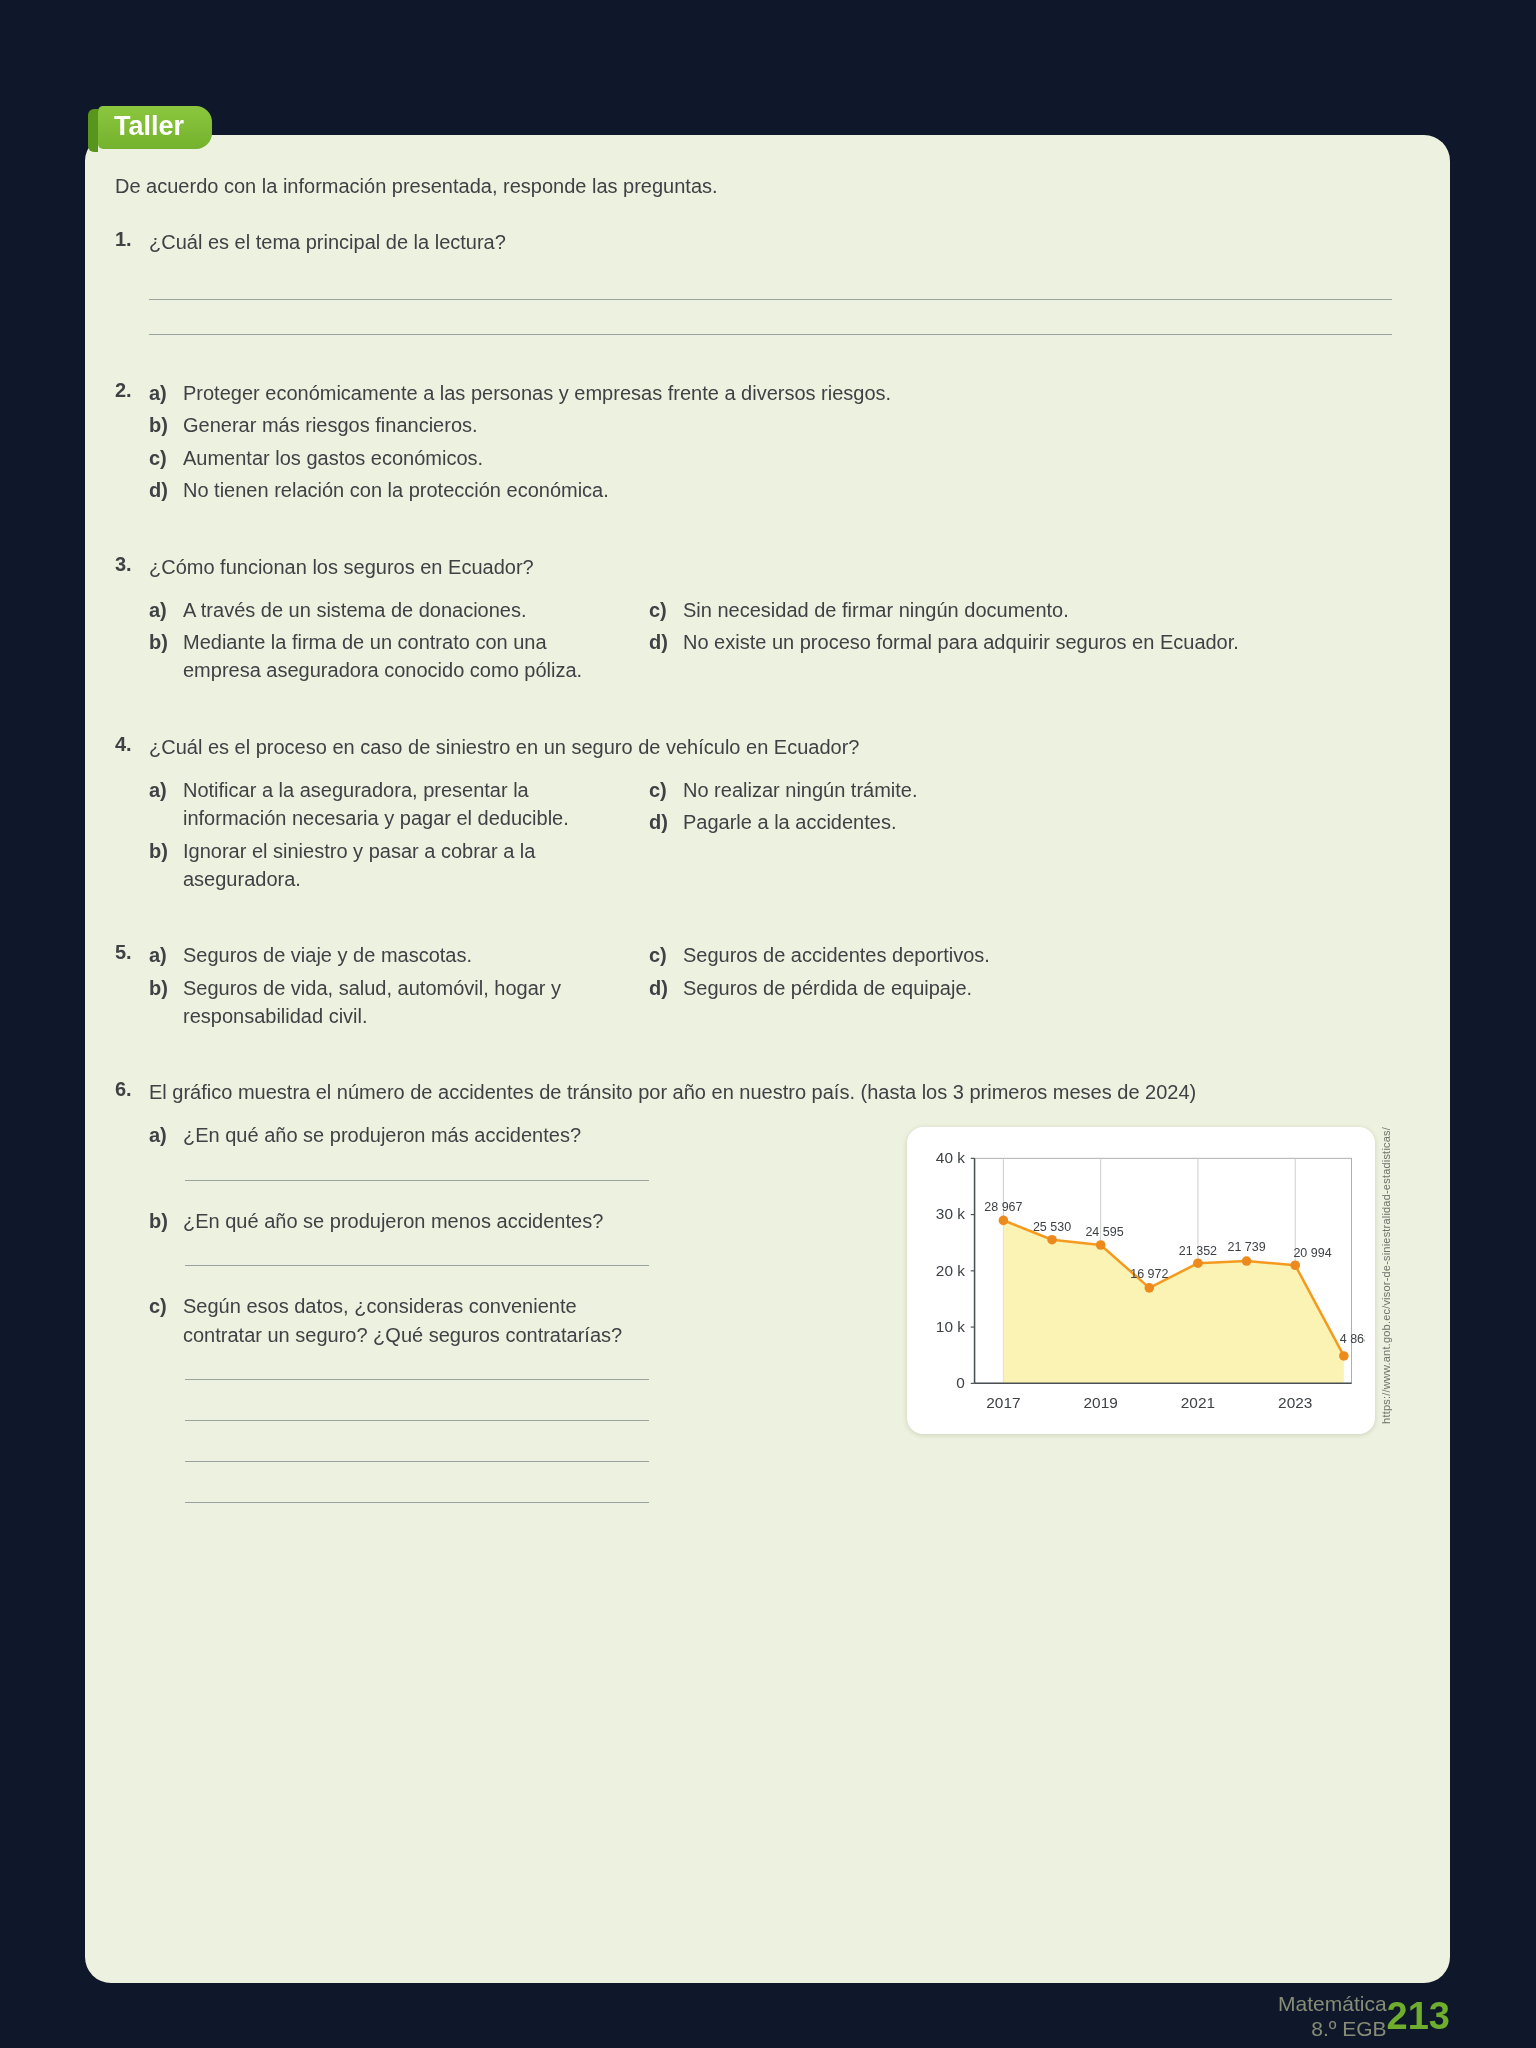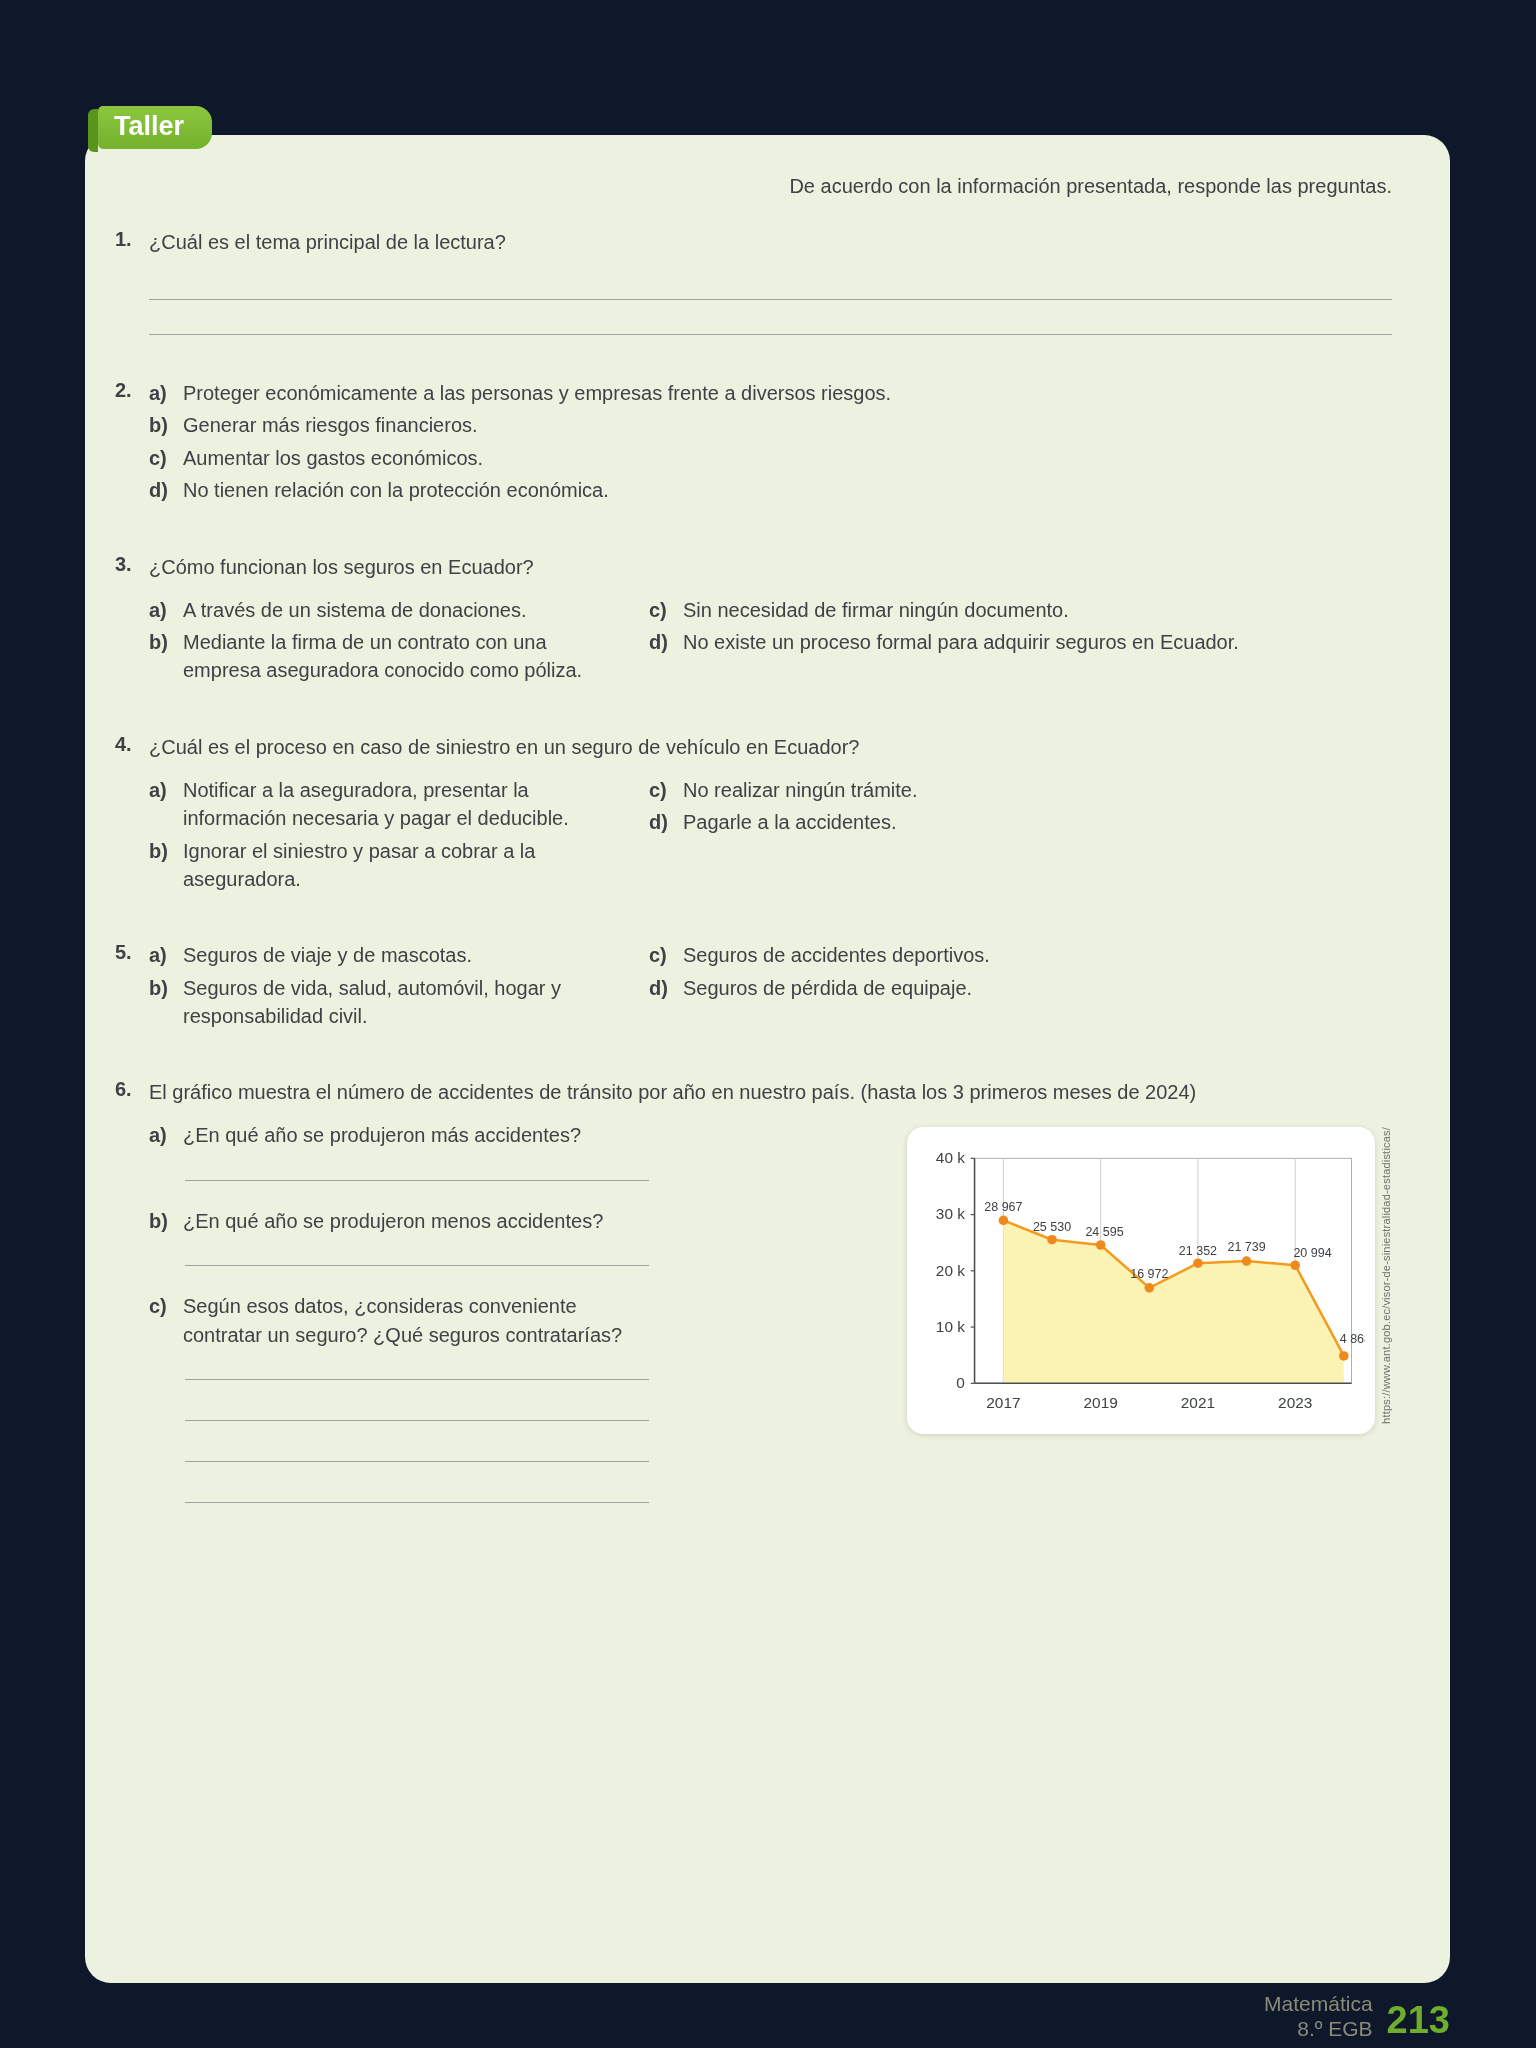--- a/index.html
+++ b/index.html
@@ -16,21 +16,21 @@
     position: absolute; left: 98px; top: 106px; z-index: 3;
     background: linear-gradient(#8cc63f, #74b22d);
     color: #ffffff; font-weight: bold; font-size: 27px;
     padding: 5px 28px 7px 16px; border-radius: 5px 16px 16px 5px;
   }
   .tab::before {
     content: ""; position: absolute; left: -10px; top: 3px; width: 10px; height: 100%;
     background: #57951d; border-radius: 6px 0 0 6px;
   }
 
-  .intro { font-size: 20px; margin: 0 0 30px 0; text-align: right; }
+  .intro { font-size: 20px; margin: 0 0 30px 0; }
 
   .question { display: flex; margin-bottom: 44px; }
   .qnum { width: 34px; flex: none; font-weight: bold; font-size: 20px; }
   .qbody { flex: 1; min-width: 0; font-size: 20px; }
   .qtext { margin: 0 0 14px 0; line-height: 1.45; }
   .qprompt { margin: 6px 0 16px 0; }
 
   .opt { display: flex; margin-bottom: 4px; line-height: 1.42; }
   .olabel { width: 34px; flex: none; font-weight: bold; }
   .otext { flex: 1; min-width: 0; }
@@ -55,21 +55,21 @@
     background: #ffffff; border-radius: 16px; padding: 14px 10px 8px 6px;
     box-shadow: 0 1px 5px rgba(60,70,40,0.18);
   }
   .chart-card svg { display: block; width: 452px; height: auto; font-family: "Liberation Sans", sans-serif; }
   .chart-source {
     writing-mode: vertical-rl; transform: rotate(180deg);
     font-size: 11px; color: #6d726c; margin-left: 5px; letter-spacing: 0.2px;
     max-height: 310px; overflow: hidden;
   }
 
-  .footer { position: absolute; right: 86px; top: 1992px; display: flex; align-items: flex-end; gap: 14px; }
+  .footer { position: absolute; right: 86px; top: 1992px; display: flex; align-items: center; }
   .footer-text { text-align: right; color: #878c76; font-size: 21px; line-height: 1.18; }
   .footer-page { color: #6fae2c; font-weight: bold; font-size: 38px; }
 </style>
 </head>
 <body>
 
 <div class="page">
 
   <div class="tab">
     <span>Taller</span>

